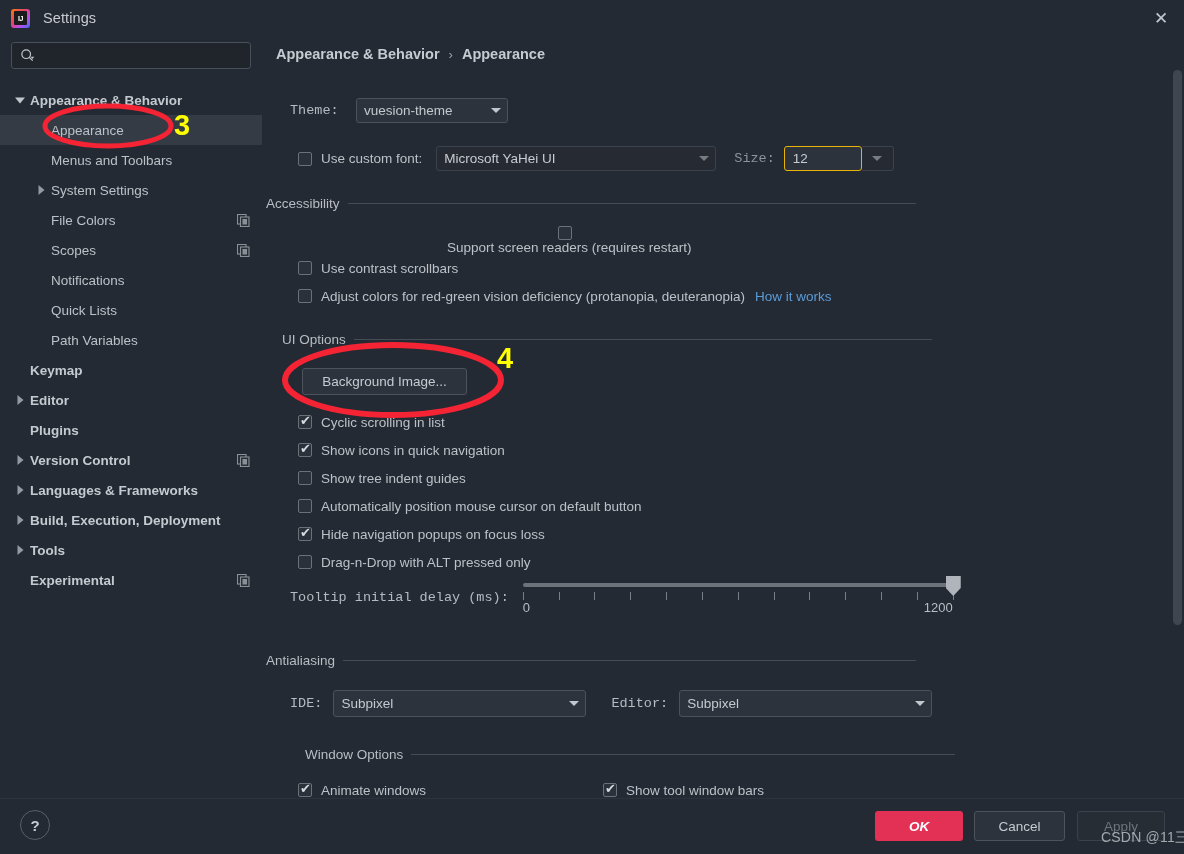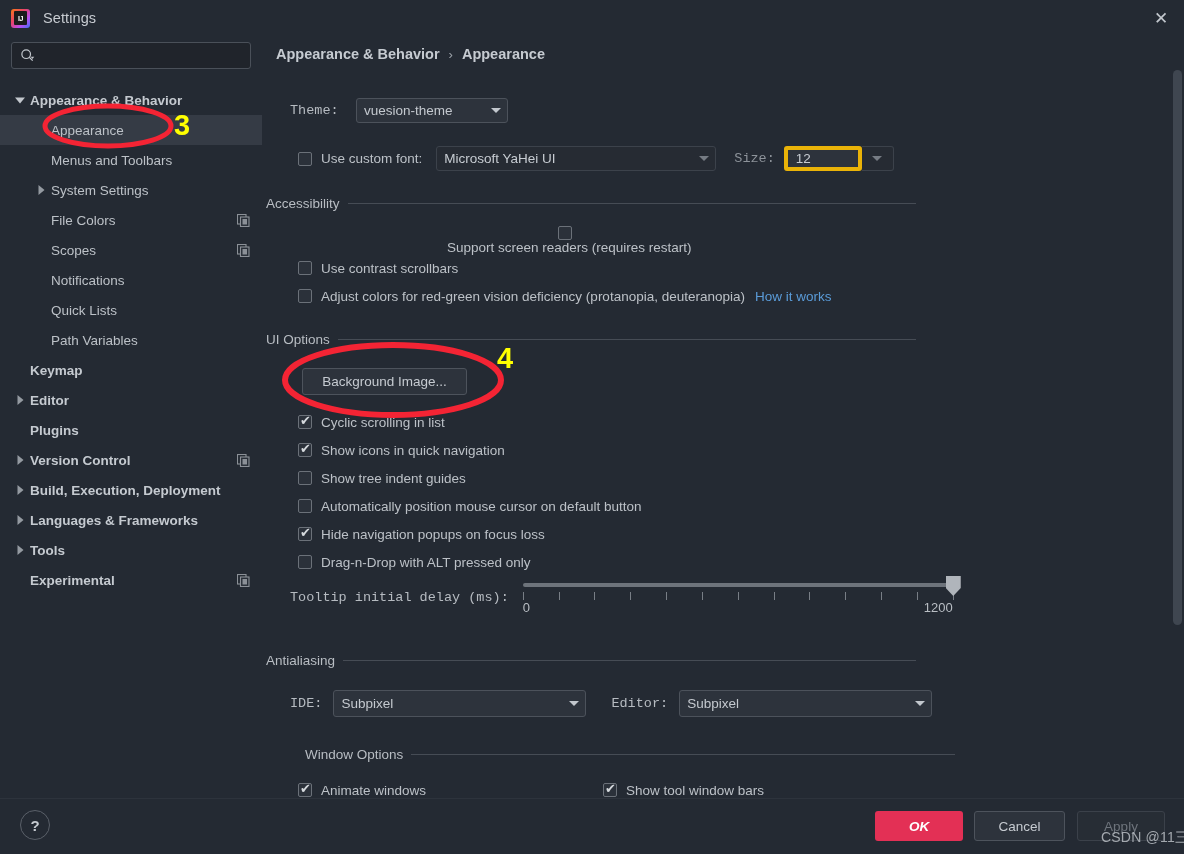--- a/index.html
+++ b/index.html
@@ -110,21 +110,21 @@
   .combo .val { white-space: nowrap; overflow: hidden; }
   .combo .arr {
     margin-left: auto; width: 22px; display: flex; align-items: center; justify-content: center;
   }
   .combo.disabled { background: #262b33; border-color: #3c424b; color: #8e949b; }
   .caret { width: 0; height: 0; border-left: 5px solid transparent; border-right: 5px solid transparent;
            border-top: 5px solid #c2c7cd; }
   .caret.dim { border-top-color: #767c84; }
 
   .textfield {
-    height: 25px; background: #2d333c; border: 4px solid #eab308; border-radius: 3px;
+    height: 25px; background: #2d333c; border: 1px solid #eab308; border-radius: 3px;
     display: flex; align-items: center; padding-left: 8px; color: #c7ccd2; font-size: 13.5px;
   }
 
   
   .cb-row { display: flex; align-items: center; height: 24px; }
   .cbox {
     width: 14px; height: 14px; border: 1px solid #6b7179; border-radius: 2px;
     background: #2b313a; flex: 0 0 14px; position: relative; cursor: pointer;
   }
   .cbox.checked::after {
@@ -329,29 +329,29 @@
               <rect x="5.5" y="5" width="4.5" height="5.5" fill="#aeb3b9"></rect>
             </svg>
           </span>
         </div>
         <div class="tree-row lvl0">
           <span class="tw">
             <svg width="10" height="10" viewBox="0 0 10 10">
               <polygon points="2.5,0 8.5,5 2.5,10" fill="#949aa1"></polygon>
             </svg>
           </span>
+          <span class="tree-label bold">Languages &amp; Frameworks</span>
+        </div>
+        <div class="tree-row lvl0">
+          <span class="tw">
+            <svg width="10" height="10" viewBox="0 0 10 10">
+              <polygon points="2.5,0 8.5,5 2.5,10" fill="#949aa1"></polygon>
+            </svg>
+          </span>
           <span class="tree-label bold">Build, Execution, Deployment</span>
-        </div>
-        <div class="tree-row lvl0">
-          <span class="tw">
-            <svg width="10" height="10" viewBox="0 0 10 10">
-              <polygon points="2.5,0 8.5,5 2.5,10" fill="#949aa1"></polygon>
-            </svg>
-          </span>
-          <span class="tree-label bold">Languages &amp; Frameworks</span>
         </div>
         <div class="tree-row lvl0">
           <span class="tw">
             <svg width="10" height="10" viewBox="0 0 10 10">
               <polygon points="2.5,0 8.5,5 2.5,10" fill="#949aa1"></polygon>
             </svg>
           </span>
           <span class="tree-label bold">Tools</span>
         </div>
         <div class="tree-row lvl0">
@@ -419,21 +419,21 @@
           <span class="cbox"></span>
           <span class="cb-label">Use contrast scrollbars</span>
         </div>
         <div class="cb-row" style="height:28px;">
           <span class="cbox"></span>
           <span class="cb-label">Adjust colors for red-green vision deficiency (protanopia, deuteranopia)</span>
           <span class="link">How it works</span>
         </div>
       </div>
 
-    <div class="section" style="position:absolute; left:4px; top:296px; width:650px;">
+    <div class="section" style="position:absolute; left:20px; top:296px; width:650px;">
       <span class="st">UI Options</span>
       <span class="rule"></span>
     </div>
 
     <button class="btn" style="position:absolute; left:40px; top:332px; width:165px;">Background Image...</button>
 
     <div id="uioptions-list" style="position:absolute; left:36px; top:372px;">
         <div class="cb-row" style="height:28px;">
           <span class="cbox checked"></span>
           <span class="cb-label">Cyclic scrolling in list</span>

